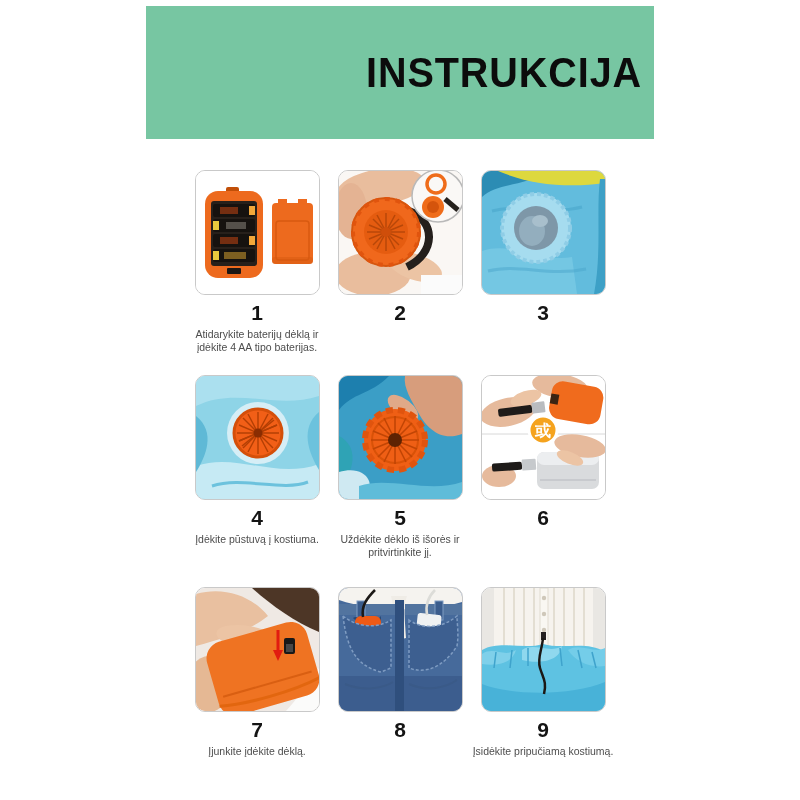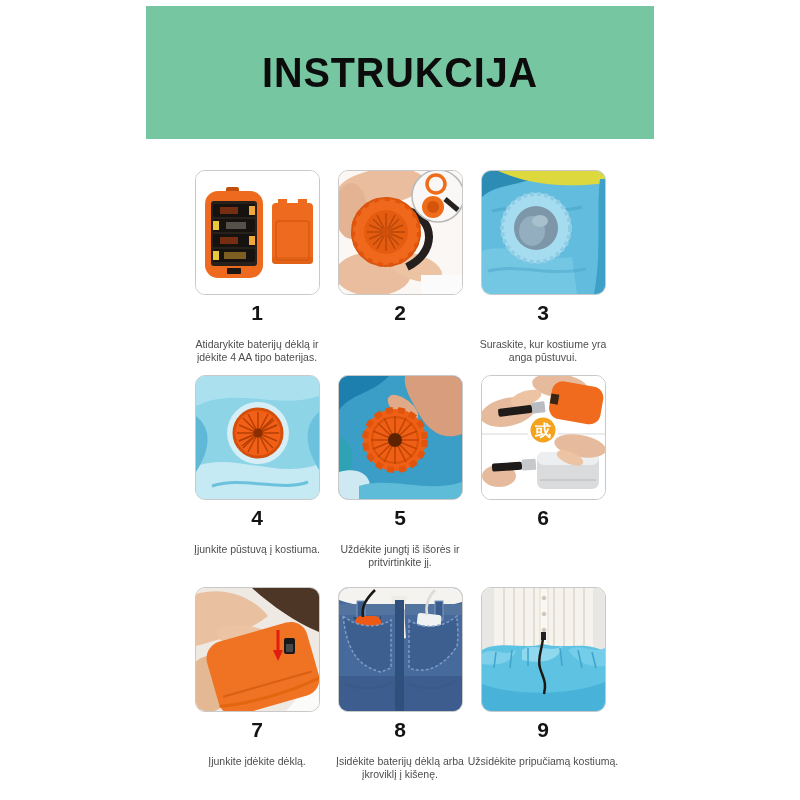--- a/index.html
+++ b/index.html
@@ -1,28 +1,28 @@
 <!DOCTYPE html>
 <html><head>
 <meta charset="utf-8">
 <style>
   html,body{margin:0;padding:0;background:#ffffff;width:800px;height:800px;overflow:hidden;
     font-family:"Liberation Sans","DejaVu Sans",sans-serif;}
   .banner{width:508px;height:133px;margin:6px auto 0;background:#77c6a2;
-    display:flex;align-items:center;justify-content:center;}
+    display:flex;align-items:center;justify-content:flex-end;}
   .banner h1{margin:0;font-size:43px;font-weight:bold;color:#0c0c0c;letter-spacing:1px;
     transform:scaleX(.92);}
   .grid{display:grid;grid-template-columns:repeat(3,143px);grid-template-rows:205px 212px 213px;
     justify-content:center;margin-top:31px;}
   .step{display:flex;flex-direction:column;align-items:center;}
   .imgbox{width:123px;height:123px;border:1px solid #c9c9c9;border-radius:10px;overflow:hidden;
     background:#fff;flex:0 0 auto;}
   .imgbox svg{display:block;width:123px;height:123px;}
   .num{margin-top:7px;font-size:21px;font-weight:bold;color:#141414;line-height:1;}
-  .cap{margin-top:15px;width:152px;font-size:10.5px;line-height:13px;color:#4d4d4d;
+  .cap{margin-top:5px;width:152px;font-size:10.5px;line-height:13px;color:#4d4d4d;
     text-align:center;}
 </style>
 </head>
 <body>
 
 <div class="banner">
   <h1>INSTRUKCIJA</h1>
 </div>
 
 <div class="grid">
@@ -105,21 +105,20 @@
         <path d="M10,40 C40,32 70,44 100,36" stroke="#4aa6cc" stroke-width="3" fill="none" opacity=".6"></path>
         <path d="M6,100 C36,92 66,106 104,98" stroke="#4aa6cc" stroke-width="3" fill="none" opacity=".5"></path>
         <circle cx="54" cy="57" r="35" fill="#a6dcef"></circle>
         <circle cx="54" cy="57" r="34" fill="none" stroke="#8fcde6" stroke-width="4" stroke-dasharray="4 3"></circle>
         <circle cx="54" cy="57" r="22" fill="#7e97a8"></circle>
         <ellipse cx="50" cy="60" rx="13" ry="15" fill="#93aebe"></ellipse>
         <ellipse cx="58" cy="50" rx="8" ry="6" fill="#a8bfcc"></ellipse>
       </svg>
     </div>
     <div class="num">3</div>
-    <div class="cap">Suraskite, kur kostiume yra anga pūstuvui.</div>
   </div>
 
   <div class="step">
     <div class="imgbox">
       <svg viewBox="0 0 123 123">
         <rect width="123" height="123" fill="#8ed4e7"></rect>
         <path d="M0,0 L123,0 L123,20 C80,34 40,10 0,30 Z" fill="#aee1f0" opacity=".9"></path>
         <path d="M0,90 C40,76 80,104 123,88 L123,123 L0,123 Z" fill="#c6eaf4"></path>
         <path d="M0,40 C20,56 10,80 0,96 Z" fill="#5fb9d6"></path>
         <path d="M123,36 C104,52 112,76 123,94 Z" fill="#6cc2dd"></path>
@@ -135,21 +134,21 @@
             <line x1="72" y1="38" x2="52" y2="76"></line>
           <line x1="43" y1="49" x2="81" y2="65"></line>
             <line x1="81" y1="49" x2="43" y2="65"></line>
           <line x1="43" y1="65" x2="81" y2="49"></line>
             <line x1="46" y1="70" x2="78" y2="44"></line>
         </g>
         <circle cx="62" cy="57" r="4.5" fill="#8a2d02"></circle>
       </svg>
     </div>
     <div class="num">4</div>
-    <div class="cap">Įjunkite pūstuvą į kostiuma.</div>
+    <div class="cap">Įdėkite pūstuvą į kostiuma.</div>
   </div>
 
   <div class="step">
     <div class="imgbox">
       <svg viewBox="0 0 123 123">
         <rect width="123" height="123" fill="#3b9ec6"></rect>
         <path d="M0,0 L50,0 C30,20 14,16 0,34 Z" fill="#1d7fae"></path>
         <path d="M0,60 C20,70 16,96 0,110 Z" fill="#2fa3b5"></path>
         <path d="M0,96 C26,88 40,108 24,123 L0,123 Z" fill="#cfe9f2"></path>
         <path d="M20,110 C50,100 90,118 123,106 L123,123 L20,123 Z" fill="#5fbcd9"></path>
@@ -166,21 +165,21 @@
             <line x1="73" y1="47" x2="39" y2="81"></line>
           <line x1="45" y1="42" x2="67" y2="86"></line>
             <line x1="67" y1="42" x2="45" y2="86"></line>
           <line x1="34" y1="55" x2="78" y2="73"></line>
             <line x1="78" y1="55" x2="34" y2="73"></line>
         </g>
         <circle cx="56" cy="64" r="7" fill="#5e2303"></circle>
       </svg>
     </div>
     <div class="num">5</div>
-    <div class="cap">Uždėkite jungtį iš išorės ir pritvirtinkite jį.</div>
+    <div class="cap">Uždėkite dėklo iš išorės ir pritvirtinkite jį.</div>
   </div>
 
   <div class="step">
     <div class="imgbox">
       <svg viewBox="0 0 123 123">
         <rect width="123" height="123" fill="#ffffff"></rect>
         <ellipse cx="78" cy="10" rx="28" ry="12" fill="#e6ba9c" transform="rotate(8 78 10)"></ellipse>
         <g transform="rotate(10 95 28)">
           <rect x="68" y="8" width="52" height="38" rx="11" fill="#f06b1d"></rect>
           <rect x="68" y="22" width="8" height="10" fill="#3a2413"></rect>
@@ -254,21 +253,20 @@
         <g transform="rotate(6 90 34)">
           <rect x="78" y="26" width="24" height="15" rx="3" fill="#eff1f2"></rect>
         </g>
         <path d="M88,27 C86,16 90,8 96,2" stroke="#dcdcd8" stroke-width="2.5" fill="none"></path>
         <path d="M70,32 L70,80 C86,86 104,80 118,58 C120,46 118,36 118,28 C104,40 84,42 70,32 Z" fill="#3d5f90" stroke="#7f9cc2" stroke-width="1.5" stroke-dasharray="3 2"></path>
         <path d="M6,96 C26,104 44,100 54,94" stroke="#3a5a88" stroke-width="2" fill="none"></path>
         <path d="M70,96 C88,104 106,100 118,92" stroke="#3a5a88" stroke-width="2" fill="none"></path>
       </svg>
     </div>
     <div class="num">8</div>
-    <div class="cap">Įsidėkite baterijų dėklą arba įkroviklį į kišenę.</div>
   </div>
 
   <div class="step">
     <div class="imgbox">
       <svg viewBox="0 0 123 123">
         <rect width="123" height="123" fill="#e9e7e3"></rect>
         <rect x="12" y="0" width="99" height="66" fill="#f6f3ee"></rect>
         <g stroke="#e3ded2" stroke-width="2">
           <line x1="22" y1="0" x2="22" y2="60"></line>
             <line x1="32" y1="0" x2="32" y2="60"></line>
@@ -294,16 +292,16 @@
             <line x1="78" y1="60" x2="80" y2="78"></line>
           <line x1="96" y1="62" x2="100" y2="80"></line>
             <line x1="110" y1="64" x2="114" y2="80"></line>
         </g>
         <path d="M0,96 C30,108 90,108 123,94 L123,123 L0,123 Z" fill="#48b2d8"></path>
         <rect x="59" y="44" width="5" height="8" fill="#242020"></rect>
         <path d="M61,50 C60,62 55,70 58,80 C61,90 65,94 62,106" stroke="#1b1815" stroke-width="2.5" fill="none"></path>
       </svg>
     </div>
     <div class="num">9</div>
-    <div class="cap">Užsidėkite pripučiamą kostiumą.</div>
+    <div class="cap">Įsidėkite pripučiamą kostiumą.</div>
   </div>
 
 </div>
 
 </body></html>

